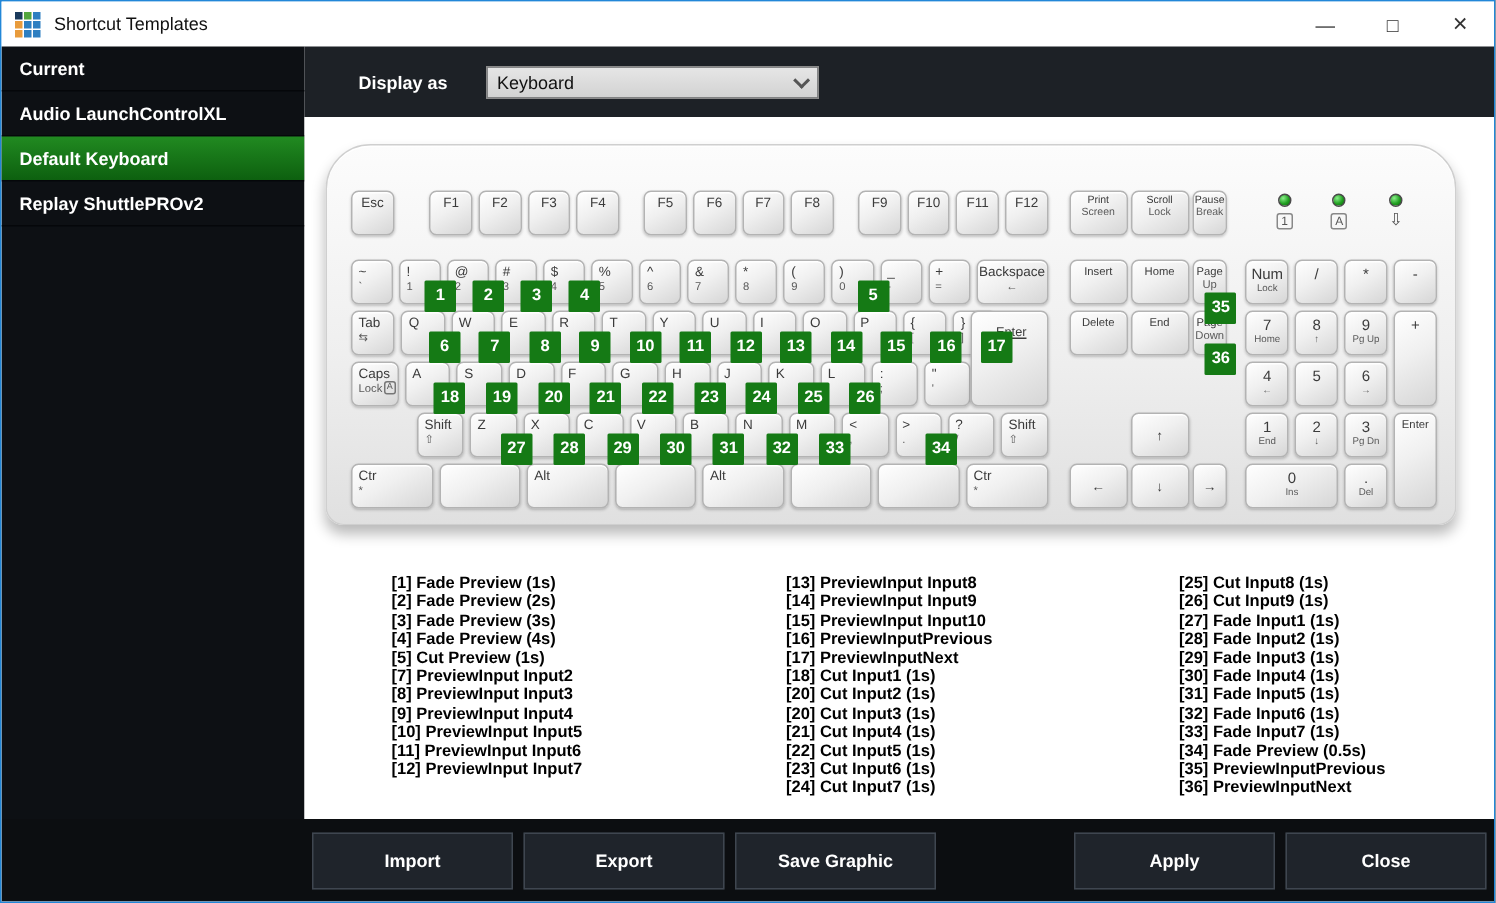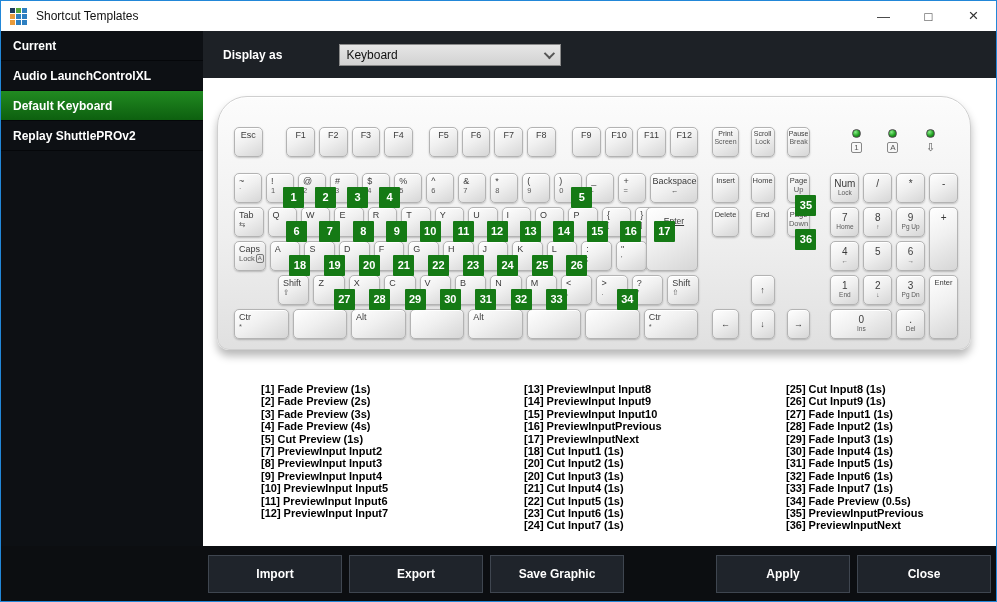--- a/index.html
+++ b/index.html
@@ -21,39 +21,39 @@
   .win-btn.close-glyph { font-size:17px; }
 
   
   .middle { flex:1 1 auto; display:flex; min-height:0; }
   .sidebar { width:202px; flex:0 0 202px; background:#0d1014; }
   .side-item { height:30px; line-height:30px; padding-left:12px; color:#fff;
                font-size:12px; font-weight:bold; border-bottom:1px solid #05070a; cursor:default; }
   .side-item.selected { background:linear-gradient(180deg,#218a21,#0d600f); }
 
   .rightcol { flex:1 1 auto; display:flex; flex-direction:column; min-width:0; }
-  .header { height:47px; flex:0 0 47px; background:#1d2126; display:flex; align-items:center; padding-left:20px;gap:31px; }
+  .header { height:47px; flex:0 0 47px; background:#1d2126; display:flex; align-items:center; padding-left:36px; }
   .hdr-label { color:#fff; font-size:12px; font-weight:bold; }
   .dropdown { margin-left:26px; width:222px; height:22px; background:linear-gradient(#e6e6e6,#d2d2d2);
               border:1px solid #8a8a8a; display:flex; align-items:center; padding:0 8px 0 6px;
               font-size:12px; color:#111; cursor:default; }
   .chev { margin-left:auto; width:8px; height:8px; border-right:2px solid #555; border-bottom:2px solid #555;
           transform:rotate(45deg) translateY(-2px); }
 
   .content { flex:1 1 auto; background:#fff; position:relative; overflow:hidden; }
 
   
   .kb-shell { margin:18px 0 0 14px; width:754px; height:254px;
               background:linear-gradient(180deg,#fcfcfc 0%,#efefef 55%,#e0e0e0 100%);
               border:1px solid #cfcfcf; border-radius:30px 30px 12px 12px;
               box-shadow:0 6px 9px rgba(0,0,0,.28), inset 0 1px 0 #fff;
               display:flex; padding:30px 12px 10px 14px; }
   .kb-grid { display:grid; grid-template-rows:30px 8px 30px 30px 30px 30px 30px; row-gap:4px; }
   .sec-main { width:470px; position:relative; }
-  .sec-nav  { width:106px; margin-left:12px; grid-template-columns:repeat(4,1fr); column-gap:12px; }
+  .sec-nav  { width:106px; margin-left:12px; grid-template-columns:repeat(2,1fr); column-gap:2px; }
   .sec-np   { width:128px; margin-left:12px; grid-template-columns:repeat(4,1fr); column-gap:4px; }
   .krow { display:flex; }
   .krow .key { flex:1 1 0; margin:0 2px; }
   .kgap { flex:1 1 0; }
 
   .key { position:relative; border:1px solid #b3b3b3; border-radius:5px; color:#3b3b3b;
          background:linear-gradient(150deg,#ffffff 0%,#f0f0f0 45%,#d6d6d6 100%);
          box-shadow:0 1px 2px rgba(0,0,0,.22), inset 0 1px 0 #fff;
          padding:2px 1px 0 4px; overflow:visible; cursor:default; }
   .kl { display:block; font-size:9px; line-height:10px; white-space:nowrap; }
@@ -258,21 +258,21 @@
                 </div>
                 <div class="key">
                   <span class="kl">+</span>
                   <span class="ks">=</span>
                 </div>
                 <div class="key cen">
                   <span class="kl">Backspace</span>
                   <span class="ks">←</span>
                 </div>
               </div>
-              <div class="krow" style="grid-row: 4; justify-content: flex-end;">
+              <div class="krow" style="grid-row: 4;">
                 <div class="key">
                   <span class="kl">Tab</span>
                   <span class="ks">⇆</span>
                 </div>
                 <div class="key">
                   <span class="kl">Q</span>
                   <span class="badge">6</span>
                 </div>
                 <div class="key">
                   <span class="kl">W</span>

